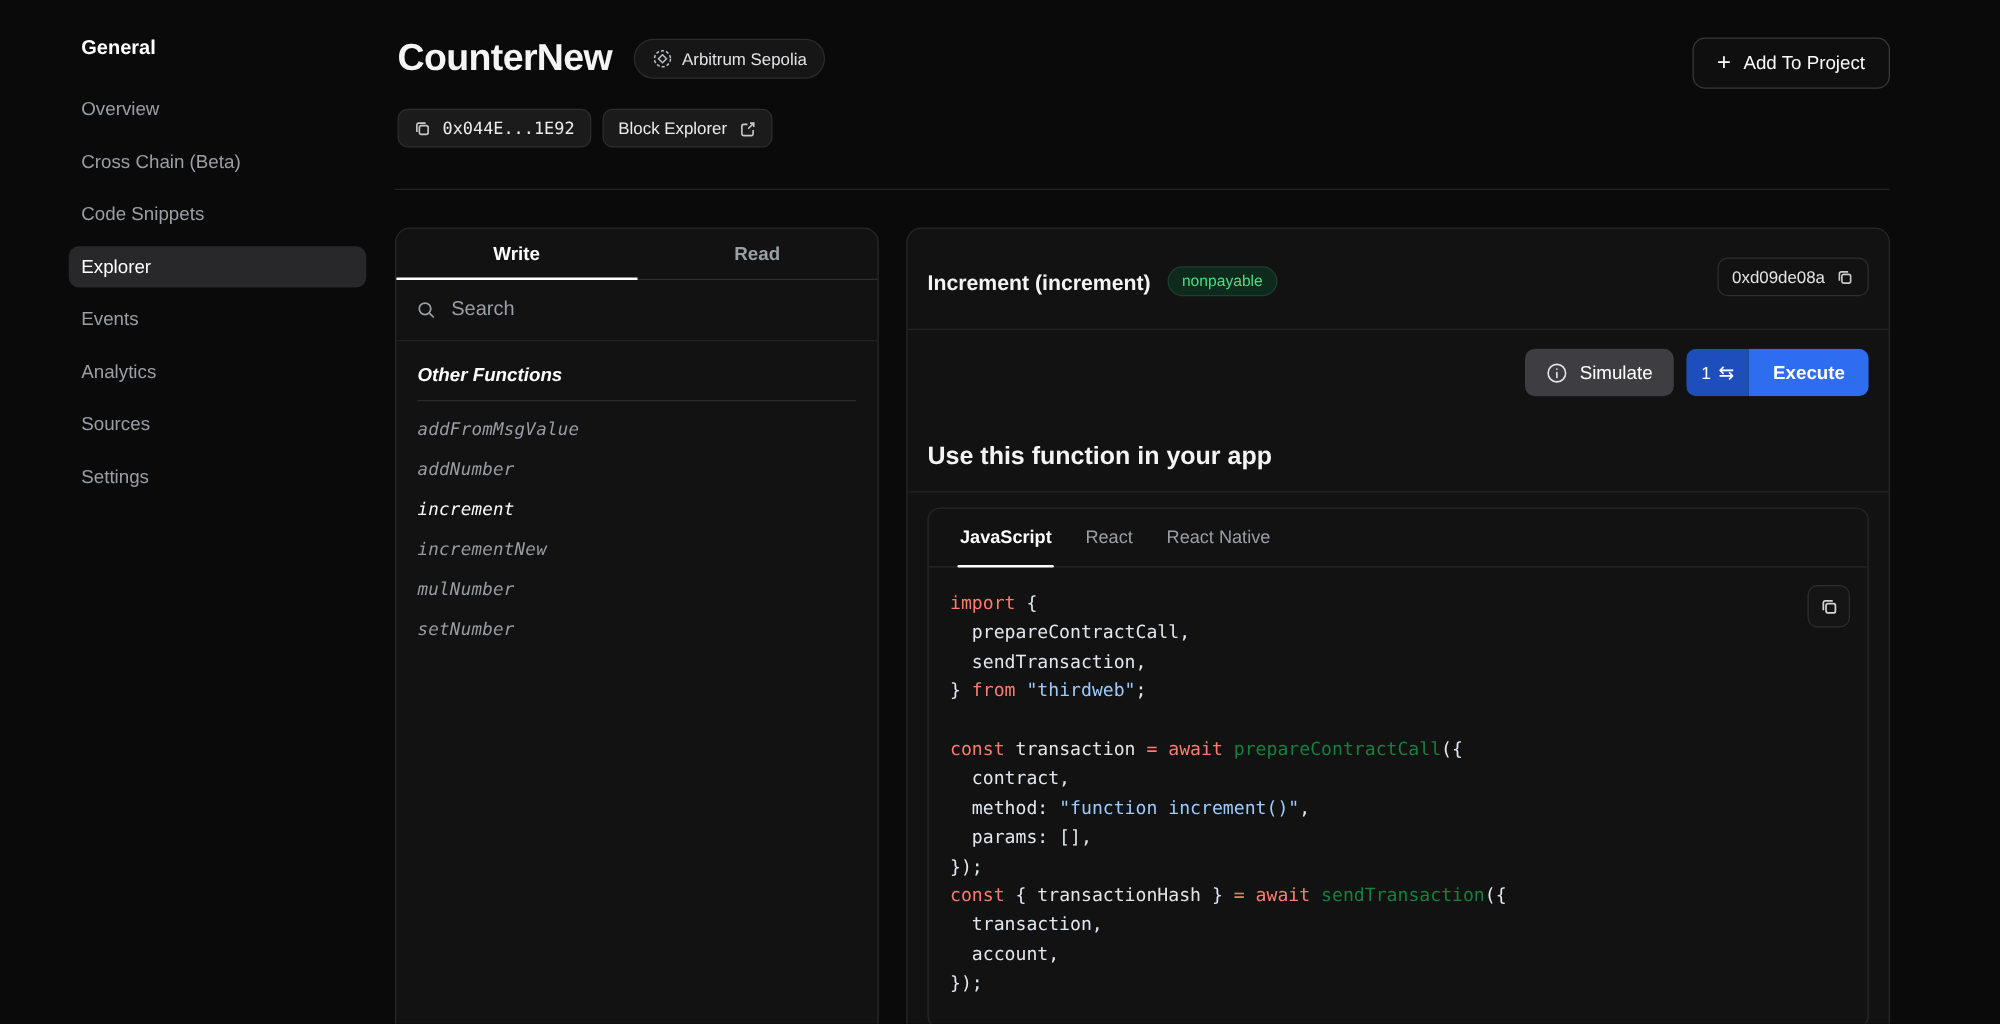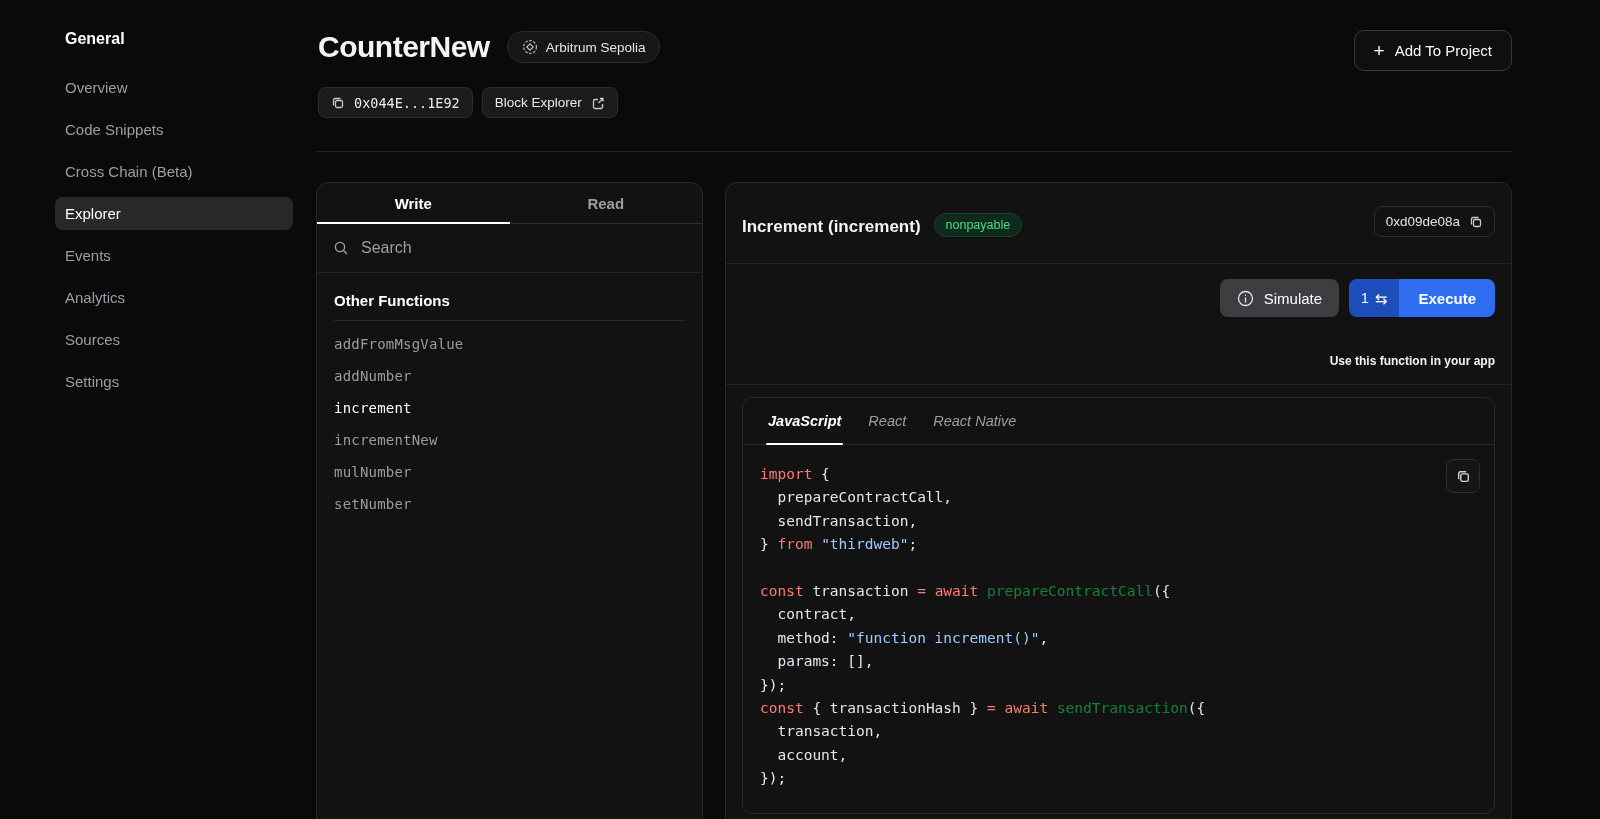--- a/index.html
+++ b/index.html
@@ -65,21 +65,21 @@
     display:flex; align-items:center; gap:10px; height:49px; padding:0 16px;
     border-bottom:1px solid #222;
   }
   .search-icon { width:16px; height:16px; color:#9a9fa6; flex:none; }
   .search-input {
     flex:1; background:transparent; border:none; outline:none; color:#e5e5e5;
     font-size:16px; font-family:"Liberation Sans", sans-serif;
   }
   .search-input::placeholder { color:#9a9fa6; }
 
-  .panel-body { padding:19px 17px 0; }
+  .panel-body { padding:19px 17px 0;font-style:italic; }
   .group-title {
     font-size:15px; font-weight:700; color:#fff; padding-bottom:11px;
     border-bottom:1px solid #2a2a2a; margin-bottom:7px;
   }
   .fn-item {
     font-family:"DejaVu Sans Mono", monospace; font-size:14px; color:#999da3;
     padding:8px 0; cursor:pointer; letter-spacing:0.2px;
   }
   .fn-item.active { color:#fff; }
 
@@ -107,25 +107,25 @@
   .execute-count {
     display:flex; align-items:center; gap:6px; background:#1d4ebc; padding:0 12px;
     font-size:14px; color:#fff;
   }
   .swap-glyph { font-size:15px; line-height:1; }
   .execute-main {
     display:flex; align-items:center; background:#2e6cf0; padding:0 19px;
     font-size:15px; font-weight:700; color:#fff;
   }
 
-  .usage-heading { font-size:12px; font-weight:600; color:#f4f4f5; padding:37px 16px 16px;text-align:right; }
+  .usage-heading { font-size:20px; font-weight:600; color:#f4f4f5; padding:37px 16px 16px; }
 
   .code-card { margin:12px 16px 0; border:1px solid #282828; border-radius:10px; overflow:hidden; }
   .code-tabs { display:flex; gap:27px; padding:0 25px; height:47px; align-items:center; border-bottom:1px solid #262626; }
-  .code-tab { font-size:14.5px; color:#9a9fa6; position:relative; height:100%; display:flex; align-items:center; cursor:pointer;font-style:italic; }
+  .code-tab { font-size:14.5px; color:#9a9fa6; position:relative; height:100%; display:flex; align-items:center; cursor:pointer; }
   .code-tab.active { color:#fff; font-weight:600; }
   .code-tab.active::after { content:""; position:absolute; left:-2px; right:-2px; bottom:-1px; height:2px; background:#fff; border-radius:2px; }
   .code-area { position:relative; padding:18px 60px 22px 17px; }
   .copy-btn {
     position:absolute; top:14px; right:14px; width:34px; height:34px;
     border:1px solid #2e2e2e; border-radius:8px; background:#151515;
     display:flex; align-items:center; justify-content:center; cursor:pointer; color:#d4d4d4;
   }
   .copy-icon { width:15px; height:15px; }
   .code-block { font-family:"DejaVu Sans Mono", monospace; font-size:14.5px; line-height:23.4px; }
@@ -136,22 +136,22 @@
   .tok-v { color:#e5e5e5; }
   .tok-p { color:#e2e8f0; }
 </style>
 </head>
 <body>
 
 <div class="sidebar">
   <div class="sidebar-heading">General</div>
   <div class="nav">
     <div class="nav-item">Overview</div>
+    <div class="nav-item">Cross Chain (Beta)</div>
     <div class="nav-item">Code Snippets</div>
-    <div class="nav-item">Cross Chain (Beta)</div>
     <div class="nav-item active">Explorer</div>
     <div class="nav-item">Events</div>
     <div class="nav-item">Analytics</div>
     <div class="nav-item">Sources</div>
     <div class="nav-item">Settings</div>
   </div>
 </div>
 
 <div class="header">
   <div class="title-row">

